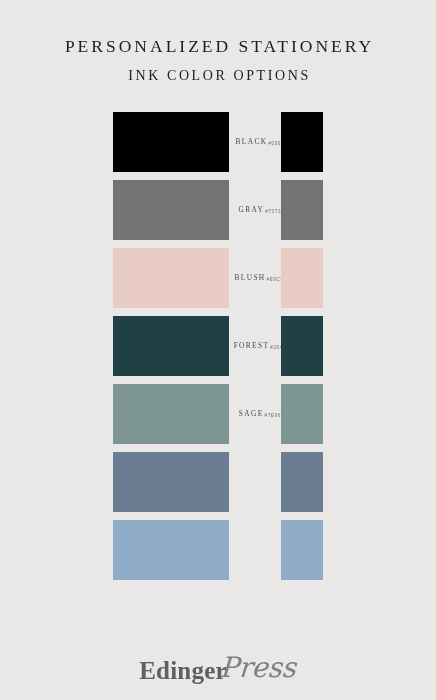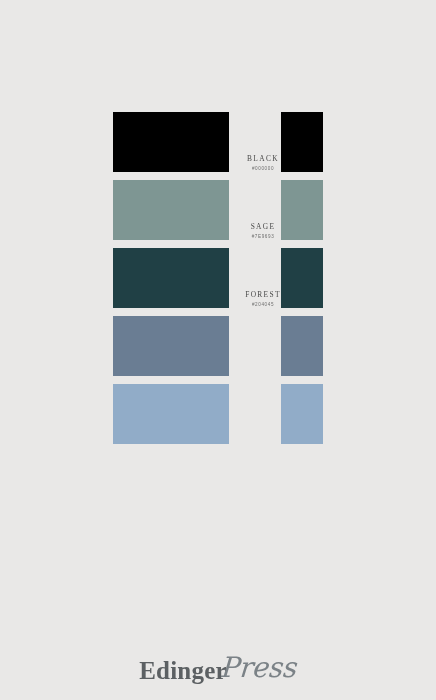--- a/index.html
+++ b/index.html
@@ -76,23 +76,23 @@
     width: 42px;
     height: 60px;
   }
   .swatch-caption {
     position: absolute;
     left: 229px;
     top: 0;
     width: 67px;
     height: 60px;
     display: flex;
-    flex-direction: column;
+    flex-direction: row;
     align-items: center;
-    justify-content: flex-end;
+    justify-content: center;
     text-align: center;
   }
   .color-name {
     font-family: "Liberation Serif", serif;
     font-size: 7.4px;
     letter-spacing: 1.35px;
     color: #4a4a4a;
     text-transform: uppercase;
     white-space: nowrap;
     padding-left: 1px;
@@ -142,45 +142,65 @@
     vertical-align: baseline;
     display: inline-block;
     transform: skewX(-6deg) translateY(-2px);
   }
 </style>
 </head>
 <body style="background: rgb(233, 232, 231);">
 
 <div class="page">
 
+  <div class="header">
+    <div class="title-main">Personalized Stationery</div>
+    <div class="title-sub">Ink Color Options</div>
+  </div>
 
   <div class="swatch-list">
       <div class="swatch-row">
         <div class="swatch-wide" style="background: rgb(0, 0, 0);"></div>
         <div class="swatch-caption">
           <div class="color-name">BLACK</div>
           <div class="color-hex">#000000</div>
         </div>
         <div class="swatch-narrow" style="background: rgb(0, 0, 0);"></div>
       </div>
       <div class="swatch-row">
+        <div class="swatch-wide" style="background: rgb(115, 115, 115);"></div>
+        <div class="swatch-caption">
+          <div class="color-name">GRAY</div>
+          <div class="color-hex">#737373</div>
+        </div>
+        <div class="swatch-narrow" style="background: rgb(115, 115, 115);"></div>
+      </div>
+      <div class="swatch-row">
+        <div class="swatch-wide" style="background: rgb(233, 205, 196);"></div>
+        <div class="swatch-caption">
+          <div class="color-name">BLUSH</div>
+          <div class="color-hex">#E9CDC4</div>
+        </div>
+        <div class="swatch-narrow" style="background: rgb(233, 205, 196);"></div>
+      </div>
+      <div class="swatch-row">
+        <div class="swatch-wide" style="background: rgb(32, 64, 69);"></div>
+        <div class="swatch-caption">
+          <div class="color-name">FOREST</div>
+          <div class="color-hex">#204045</div>
+        </div>
+        <div class="swatch-narrow" style="background: rgb(32, 64, 69);"></div>
+      </div>
+      <div class="swatch-row">
         <div class="swatch-wide" style="background: rgb(126, 150, 147);"></div>
         <div class="swatch-caption">
           <div class="color-name">SAGE</div>
           <div class="color-hex">#7E9693</div>
         </div>
         <div class="swatch-narrow" style="background: rgb(126, 150, 147);"></div>
-      </div>
-      <div class="swatch-row">
-        <div class="swatch-wide" style="background: rgb(32, 64, 69);"></div>
-        <div class="swatch-caption">
-          <div class="color-name">FOREST</div>
-          <div class="color-hex">#204045</div>
-        </div>
-        <div class="swatch-narrow" style="background: rgb(32, 64, 69);"></div>
       </div>
       <div class="swatch-row">
         <div class="swatch-wide" style="background: rgb(106, 125, 147);"></div>
         <div class="swatch-narrow" style="background: rgb(106, 125, 147);"></div>
       </div>
       <div class="swatch-row">
         <div class="swatch-wide" style="background: rgb(145, 172, 200);"></div>
         <div class="swatch-narrow" style="background: rgb(145, 172, 200);"></div>
       </div>
     </div>

